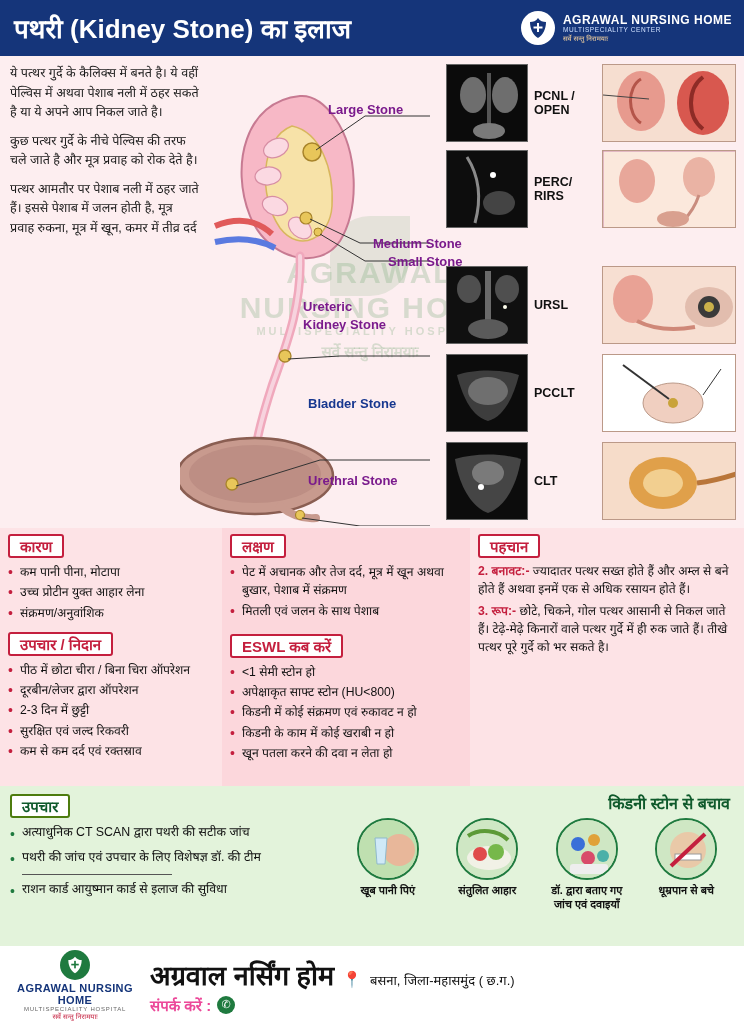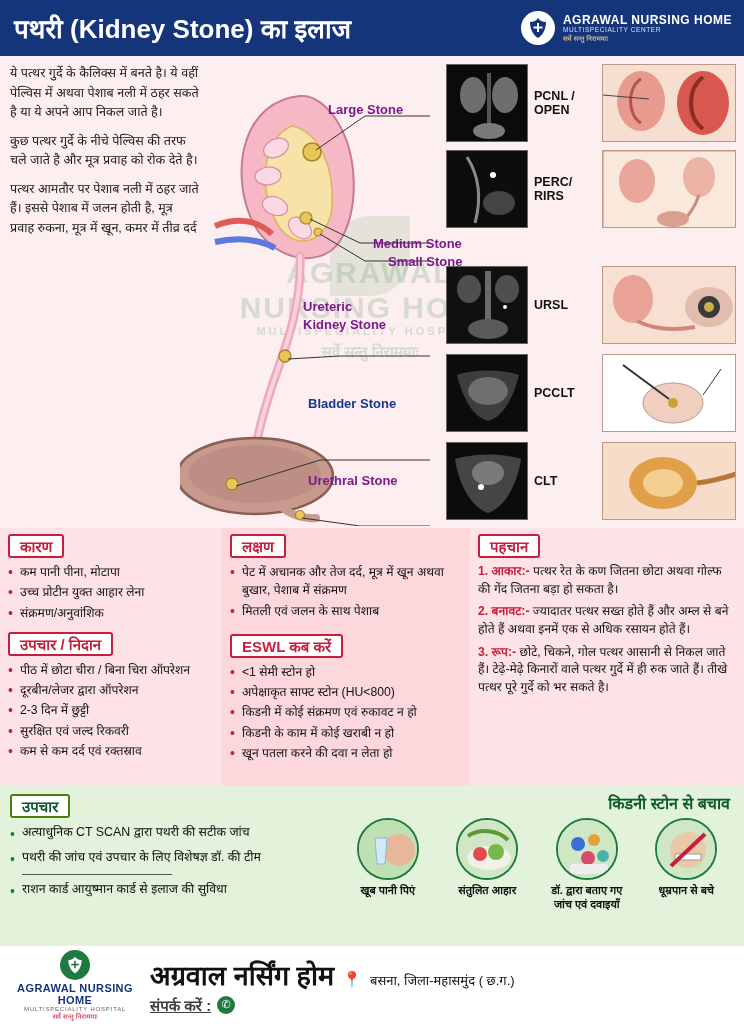--- a/index.html
+++ b/index.html
@@ -156,21 +156,21 @@
   }
   .f-logo .circ svg { width:20px; height:20px; }
   .f-name { font-size:11px; font-weight:bold; color:#15357a; letter-spacing:.4px; }
   .f-sub { font-size:6px; color:#666; letter-spacing:.8px; }
   .f-tag { font-size:7px; color:#c41f3e; }
   .f-main { flex:1; }
   .f-line1 { display:flex; align-items:baseline; gap:8px; }
   .f-title { font-size:27px; font-weight:bold; color:#111; }
   .f-addr { font-size:13px; color:#111; }
   .f-line2 { display:flex; align-items:center; gap:6px; margin-top:2px; }
-  .f-contact { font-size:15px; font-weight:bold; color:#404040;text-decoration:underline; }
+  .f-contact { font-size:15px; font-weight:bold; color:#ec4899; }
   .f-phone { font-size:17px; font-weight:bold; color:#111; }
   .phone-ic {
     width:18px;height:18px;border-radius:50%;background:#1f7a3f;display:inline-flex;
     align-items:center;justify-content:center;color:#fff;font-size:11px;
   }
 </style>
 </head>
 <body>
 
 <div class="page">
@@ -402,21 +402,20 @@
         <li>अपेक्षाकृत साफ्ट स्टोन (HU&lt;800)</li>
         <li>किडनी में कोई संक्रमण एवं रुकावट न हो</li>
         <li>किडनी के काम में कोई खराबी न हो</li>
         <li>खून पतला करने की दवा न लेता हो</li>
       </ul>
     </div>
 
     <div class="col col3">
       <div class="sec-title">पहचान</div>
       <div class="numlist">
-        <p><b>1. आकार:-</b><span> पत्थर रेत के कण जितना छोटा अथवा गोल्फ की गेंद जितना बड़ा हो सकता है।</span></p>
         <p><b>2. बनावट:-</b><span> ज्यादातर पत्थर सख्त होते हैं और अम्ल से बने होते हैं अथवा इनमें एक से अधिक रसायन होते हैं।</span></p>
         <p><b>3. रूप:-</b><span> छोटे, चिकने, गोल पत्थर आसानी से निकल जाते हैं। टेढ़े-मेढ़े किनारों वाले पत्थर गुर्दे में ही रुक जाते हैं। तीखे पत्थर पूरे गुर्दे को भर सकते है।</span></p>
       </div>
     </div>
   </div>
 
   <div class="green">
     <div class="green-left">
       <div class="gtitle">उपचार</div>
       <ul class="glist">

